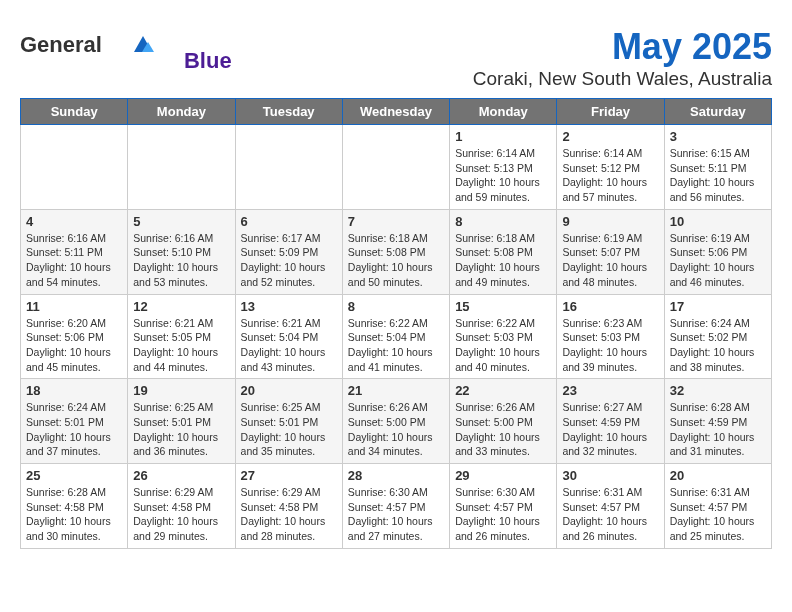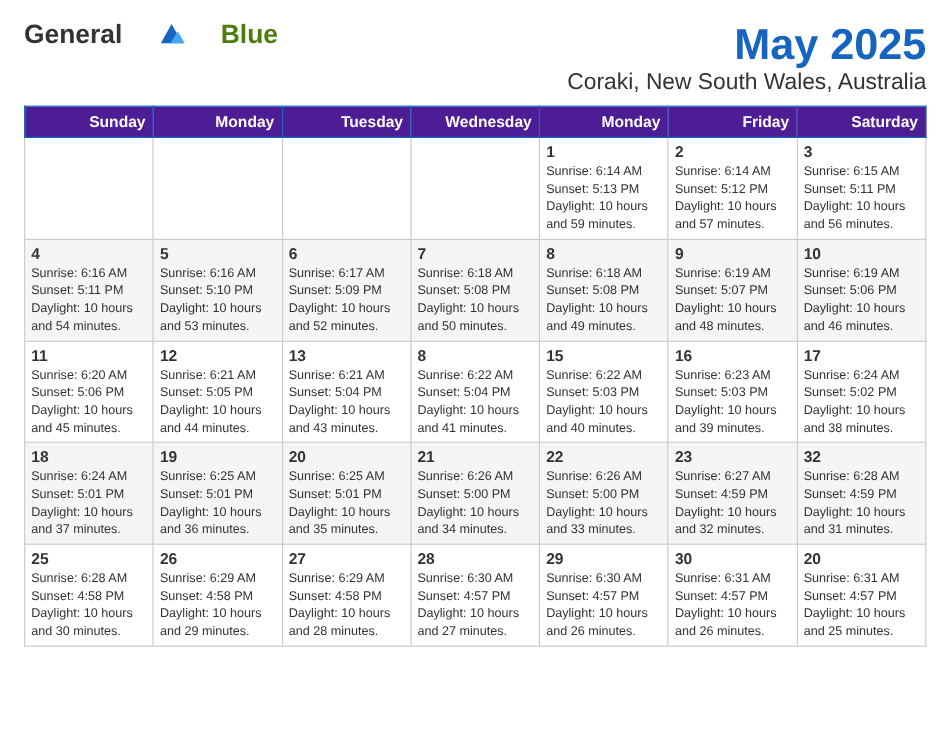--- a/index.html
+++ b/index.html
@@ -25,48 +25,50 @@
       display: flex;
       align-items: center;
       font-size: 22px;
       font-weight: bold;
       gap: 28px;
     }
     .logo-general {
       color: #333;
     }
     .logo-blue {
-      color: #4d7c0f;
+      color: #4c1d95;
+      margin-top: 32px;
     }
     .logo-icon {
       width: 22px;
       height: 22px;
       margin: 0 2px;
     }
     .title-block {
       text-align: right;
+      margin-top: 10px;
     }
     .month-title {
       font-size: 36px;
       font-weight: bold;
       color: #1565c0;
     }
     .location-title {
       font-size: 19px;
       color: #333;
     }
     .calendar {
       width: 100%;
       border-collapse: collapse;
       border: 1px solid #ccc;
     }
     .calendar th {
-      background-color: #4c1d95;
+      background-color: #737373;
       color: #fff;
-      text-align: right;
+      text-align: center;
       padding: 5px 6px;
       font-size: 13px;
       font-weight: bold;
       border: 1px solid #1565c0;
     }
     .calendar td {
       vertical-align: top;
       border: 1px solid #ccc;
       padding: 4px 5px;
       width: 107px;

